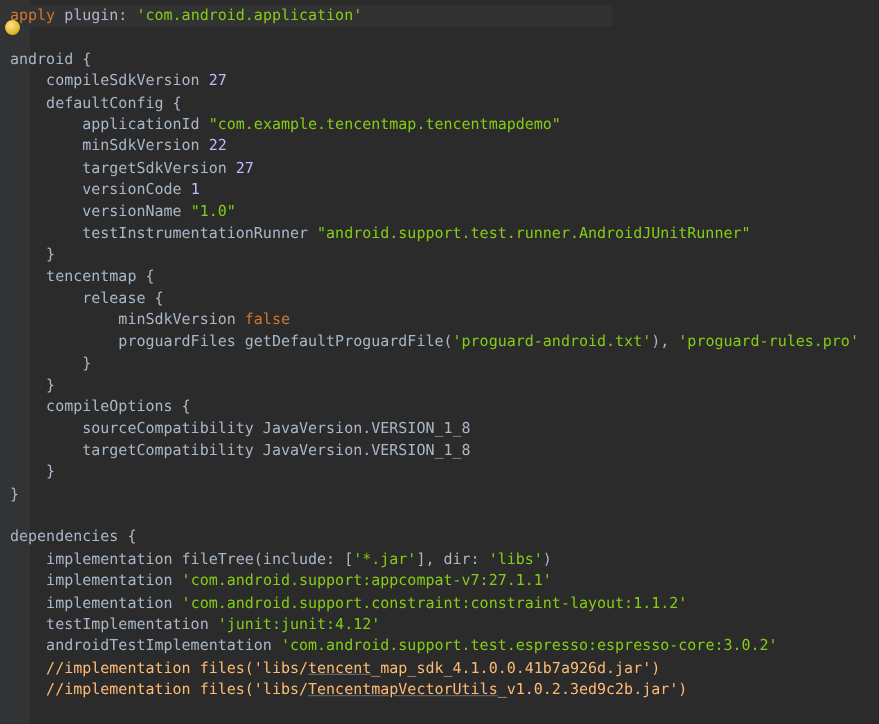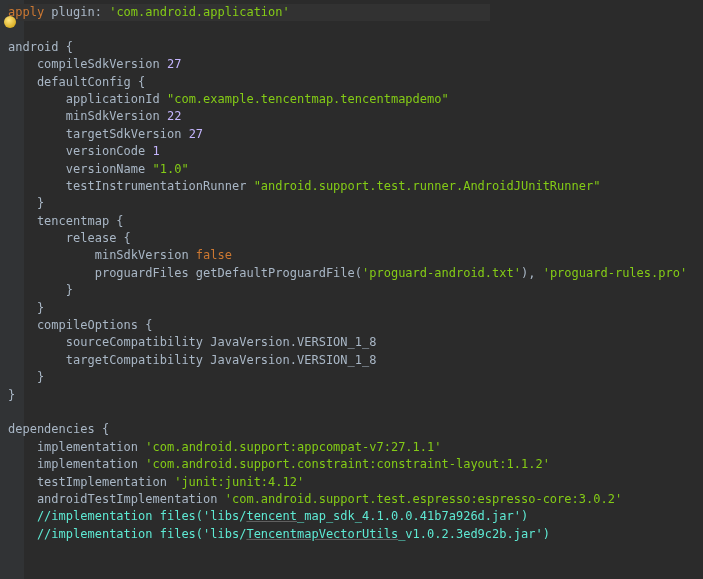--- a/index.html
+++ b/index.html
@@ -25,21 +25,21 @@
 }
 .code {
   position: relative;
   margin-left: 0;
 }
 .line { white-space: pre; }
 .kw { color: #cc7832; margin-top: 36px; }
 .str { color: #84cc16; }
 .num { color: #c4b5fd; }
 .bool { color: #cc7832; }
-.comment { color: #5eead4; }
+.comment { color: #fdba74; }
 .bulb {
   position: absolute;
   left: 4px;
   top: 16px;
   width: 12px;
   height: 12px;
   background: radial-gradient(circle at 40% 35%, #ffe680, #cc9900);
   border-radius: 50%;
   z-index: 2;
 }
@@ -75,20 +75,21 @@
 <div class="line"><span>            proguardFiles getDefaultProguardFile(</span><span class="str">'proguard-android.txt'</span><span>), </span><span class="str">'proguard-rules.pro'</span></div>
 <div class="line"><span>        }</span></div>
 <div class="line"><span>    }</span></div>
 <div class="line"><span>    compileOptions {</span></div>
 <div class="line"><span>        sourceCompatibility JavaVersion.VERSION_1_8</span></div>
 <div class="line"><span>        targetCompatibility JavaVersion.VERSION_1_8</span></div>
 <div class="line"><span>    }</span></div>
 <div class="line"><span>}</span></div>
 <div class="line"> </div>
 <div class="line"><span>dependencies {</span></div>
+<div class="line"><span>    implementation fileTree(include: [</span><span class="str">'*.jar'</span><span>], dir: </span><span class="str">'libs'</span><span>)</span></div>
 <div class="line"><span>    implementation </span><span class="str">'com.android.support:appcompat-v7:27.1.1'</span></div>
 <div class="line"><span>    implementation </span><span class="str">'com.android.support.constraint:constraint-layout:1.1.2'</span></div>
 <div class="line"><span>    testImplementation </span><span class="str">'junit:junit:4.12'</span></div>
 <div class="line"><span>    androidTestImplementation </span><span class="str">'com.android.support.test.espresso:espresso-core:3.0.2'</span></div>
 <div class="line"><span class="comment">    //implementation files('libs/</span><span class="comment underline">tencent</span><span class="comment">_map_sdk_4.1.0.0.41b7a926d.jar')</span></div>
 <div class="line"><span class="comment">    //implementation files('libs/</span><span class="comment underline">TencentmapVectorUtils</span><span class="comment">_v1.0.2.3ed9c2b.jar')</span></div>
 
 </div>
 
 </body></html>

